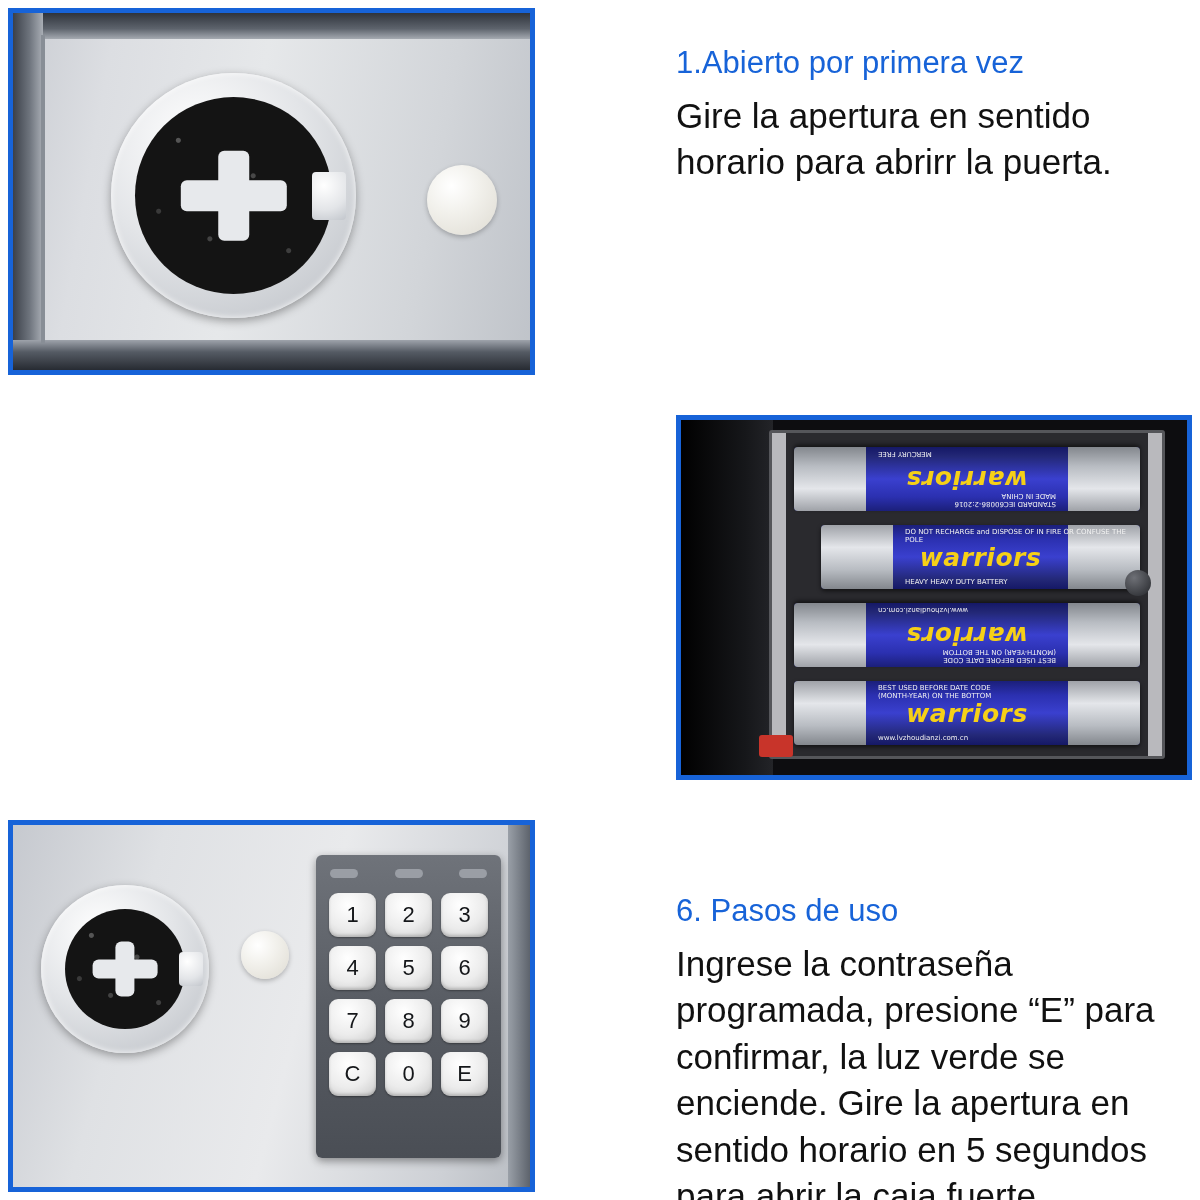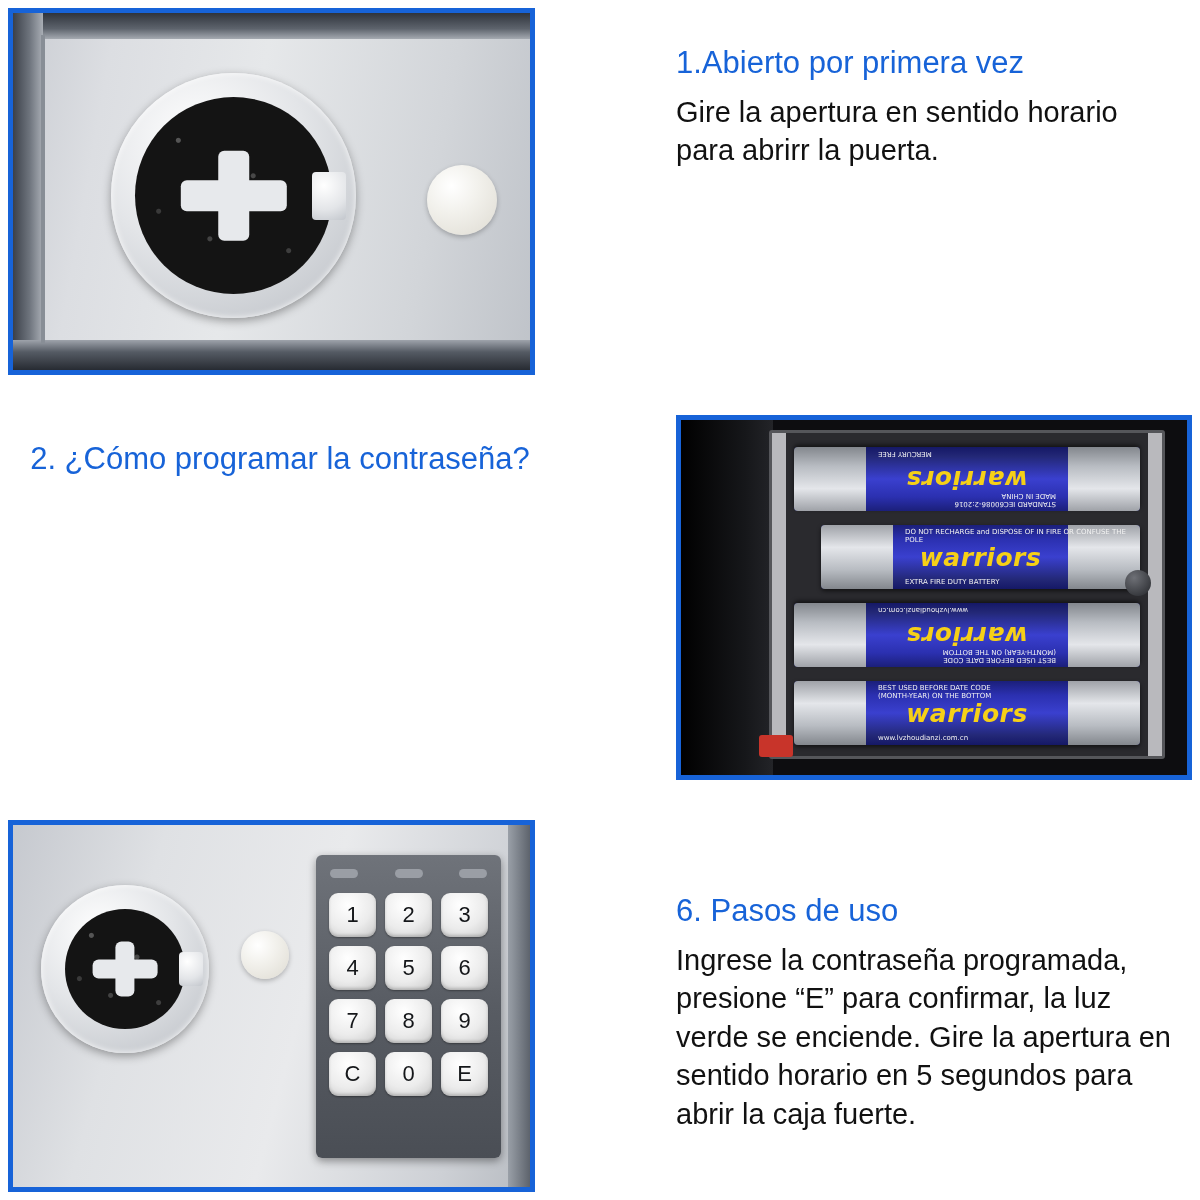--- a/index.html
+++ b/index.html
@@ -35,21 +35,21 @@
   }
   .heading {
     color: #1763d8;
     font-size: 31px;
     line-height: 1.25;
     margin: 0 0 10px 0;
     font-weight: 400;
   }
   .body-text {
     color: #111111;
-    font-size: 29px;
+    font-size: 35px;
     line-height: 1.33;
     margin: 0;
     font-weight: 400;
   }
   .center-text { text-align: center; }
 
   
   #panel-dial {
     left: 8px; top: 8px; width: 527px; height: 367px;
     background: #d9dade;
@@ -291,21 +291,20 @@
 
     <div class="led-dot"></div>
   </div>
 
   <div class="text-block" id="text-step1">
     <h2 class="heading">1.Abierto por primera vez</h2>
     <p class="body-text">Gire la apertura en sentido horario para abrirr la puerta.</p>
   </div>
 
   <div class="text-block center-text" id="text-step2">
-    <h2 class="heading">2. ¿Cómo programar la contraseña?</h2>
   </div>
 
   <div class="photo-frame" id="panel-batteries">
     <div class="left-dark"></div>
     <div class="bay">
       <div class="bay-left-rail"></div>
       <div class="bay-right-rail"></div>
 
       <div class="battery flip" style="top: 14px;">
         <div class="cap left"></div>
@@ -313,21 +312,21 @@
         <div class="tiny top">STANDARD IEC60086-2:2016
 MADE IN CHINA</div>
         <div class="tiny bot right-box">MERCURY FREE</div>
         <div class="brand">warriors</div>
       </div>
 
       <div class="battery" style="top: 92px; margin-left: 27px;">
         <div class="cap left"></div>
         <div class="cap right"></div>
         <div class="tiny top">DO NOT RECHARGE and DISPOSE OF IN FIRE OR CONFUSE THE POLE</div>
-        <div class="tiny bot">EXTRA FIRE DUTY BATTERY</div>
+        <div class="tiny bot">HEAVY HEAVY DUTY BATTERY</div>
         <div class="brand">warriors</div>
       </div>
 
       <div class="battery flip" style="top: 170px;">
         <div class="cap left"></div>
         <div class="cap right"></div>
         <div class="tiny top">BEST USED BEFORE DATE CODE
 (MONTH-YEAR) ON THE BOTTOM</div>
         <div class="tiny bot right-box">www.lvzhoudianzi.com.cn</div>
         <div class="brand">warriors</div>

